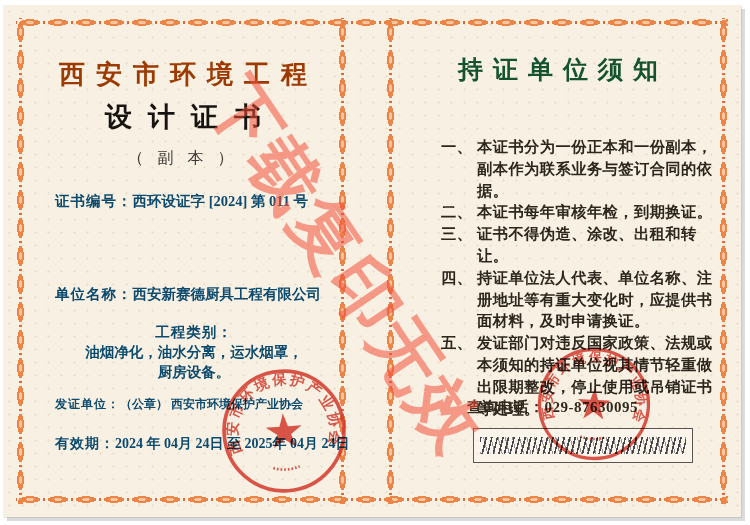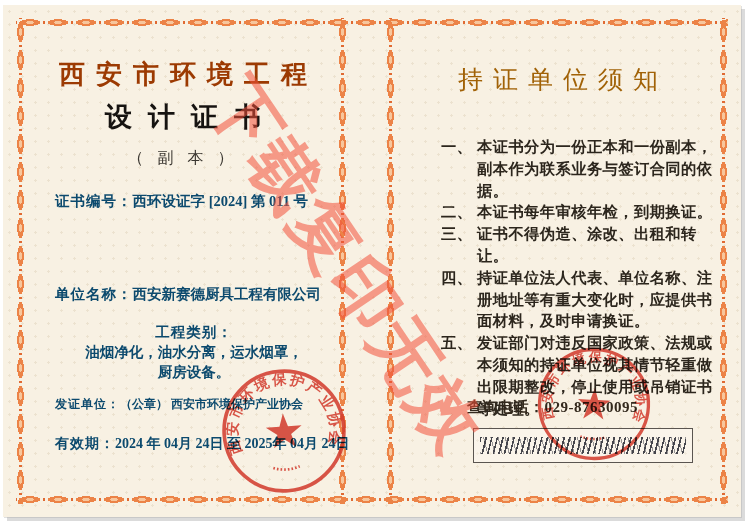--- a/index.html
+++ b/index.html
@@ -44,22 +44,22 @@
   .row-grade .pair2{margin-left:16px;}
   .row-company{top:280px;}
   .row-category{top:318px;white-space:normal;text-align:center;}
   .row-category .lbl{display:inline-block;vertical-align:top;}
   .row-category .val{display:inline-block;vertical-align:top;width:222px;line-height:20px;}
   .row-issuer{top:391px;font-size:12px;}
   .row-validity{top:430px;font-size:14px;}
 
   
   .right-page{position:absolute;left:392px;top:0;width:326px;height:512px;z-index:2;}
-  .rp-title{position:absolute;left:0;top:58px;width:100%;text-align:center;
-      font-size:25px;font-weight:normal;letter-spacing:10px;color:#a16207;white-space:nowrap;text-indent:10px;}
+  .rp-title{position:absolute;left:0;top:48px;width:100%;text-align:center;
+      font-size:25px;font-weight:bold;letter-spacing:10px;color:#14532d;white-space:nowrap;text-indent:10px;}
   .notices{position:absolute;left:46px;top:131px;width:276px;color:#2c261d;}
   .notice{display:flex;font-size:15.3px;font-weight:bold;line-height:21.8px;letter-spacing:.4px;}
   .notice .num{flex:0 0 36px;}
   .notice .txt{flex:1;}
   .phone-line{position:absolute;left:72px;top:393px;font-size:15px;font-weight:bold;
       color:#33291d;white-space:nowrap;letter-spacing:.5px;}
   .addr-box{position:absolute;left:78px;top:423px;width:218px;height:33px;
       border:1px solid #5a5550;background:rgba(255,255,255,.25);}
   .addr-scribble{position:absolute;left:6px;right:6px;top:8px;height:17px;
       background-image:

